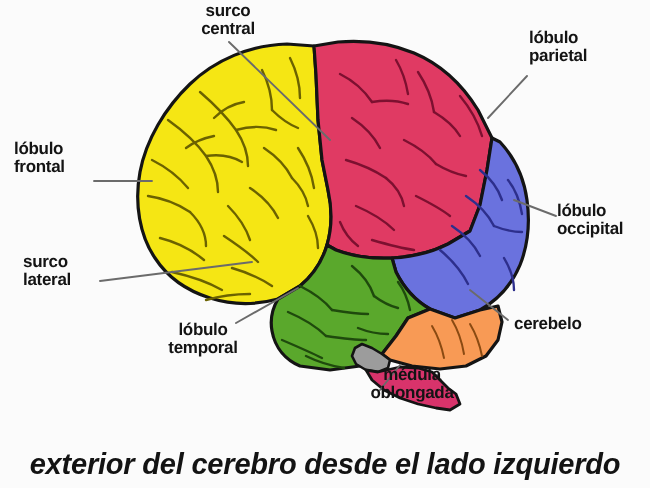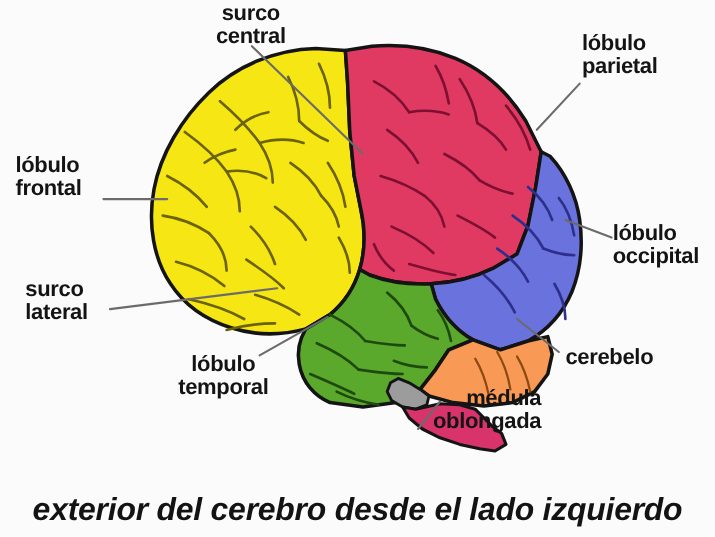--- a/index.html
+++ b/index.html
@@ -23,38 +23,38 @@
     position: absolute;
     left: 0;
     top: 0;
     width: 650px;
     height: 488px;
   }
   .label {
     position: absolute;
     font-family: "Liberation Sans", sans-serif;
     font-weight: bold;
-    font-size: 20px;
+    font-size: 17px;
     line-height: 1.04;
     color: #141414;
     letter-spacing: -0.3px;
     white-space: pre-line;
     text-rendering: geometricPrecision;
   }
   .label.left   { text-align: left; }
   .label.center { text-align: center; }
 
   #lbl-surco-central   { left: 163px; top: 2px;   width: 130px; text-align: center; }
   #lbl-lobulo-frontal  { left: 14px;  top: 140px; width: 140px; }
   #lbl-surco-lateral   { left: 23px;  top: 253px; width: 130px; }
   #lbl-lobulo-temporal { left: 123px; top: 321px; width: 160px; text-align: center;}
   #lbl-lobulo-parietal { left: 529px; top: 29px;  width: 130px; }
   #lbl-lobulo-occipital{ left: 557px; top: 202px; width: 130px; }
   #lbl-cerebelo        { left: 514px; top: 315px; width: 140px; }
-  #lbl-medula          { left: 332px; top: 352px; width: 160px; text-align: right;}
+  #lbl-medula          { left: 332px; top: 366px; width: 160px; text-align: center;}
 
   #caption {
     position: absolute;
     left: 0;
     top: 448px;
     width: 650px;
     text-align: center;
     font-family: "Liberation Sans Narrow", "Liberation Sans", sans-serif;
     font-weight: bold;
     font-style: italic;

